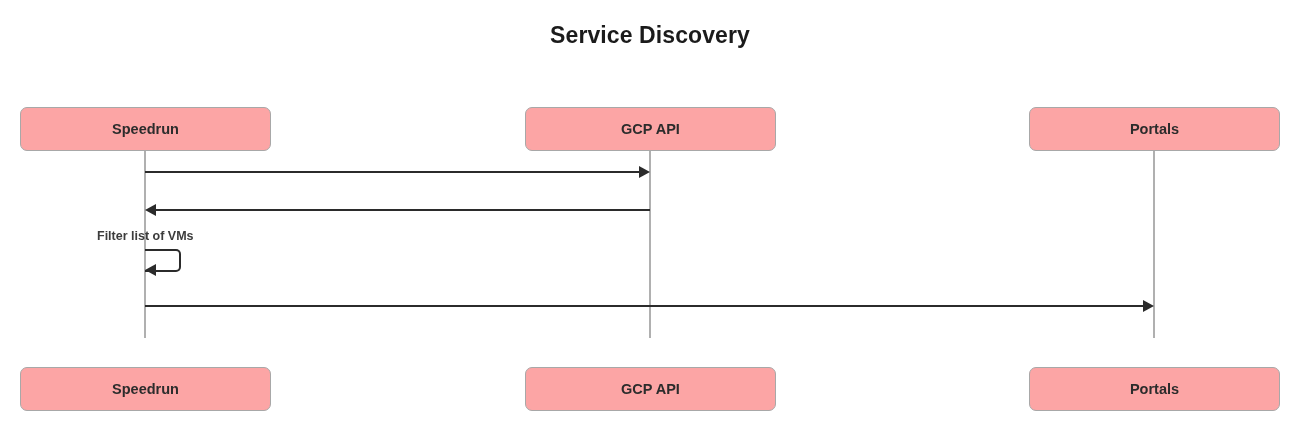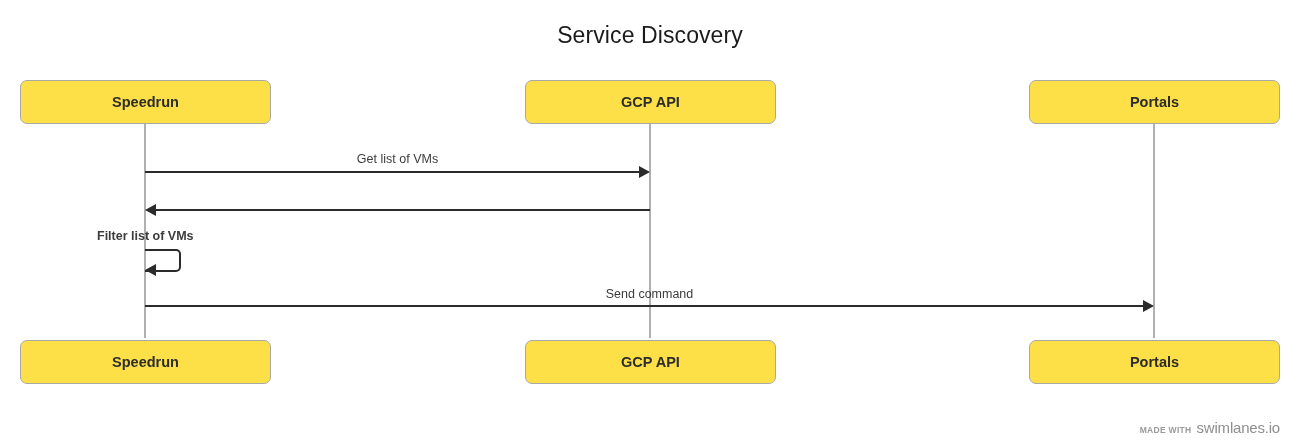--- a/index.html
+++ b/index.html
@@ -20,36 +20,37 @@
   }
 
   
   .diagram-title {
     position: absolute;
     left: 0;
     top: 22px;
     width: 1300px;
     text-align: center;
     font-size: 23px;
-    font-weight: normal;
+    font-weight: bold;
     color: #1b1b1b;
     letter-spacing: 0.1px;
   }
 
   
   .participant-box {
     position: absolute;
     box-sizing: border-box;
     height: 44px;
     border: 1.6px solid #a8a8a8;
     border-radius: 7px;
-    background: #fde047;
+    background: #fca5a5;
     display: flex;
     align-items: center;
     justify-content: center;
+    margin-top: 27px;
   }
   .participant-label {
     font-size: 14.5px;
     font-weight: bold;
     color: #2c2c2c;
     line-height: 1;
   }
 
   
   .lifeline {
@@ -136,45 +137,39 @@
   </div>
 
   <div class="participant-box" style="left:525px; top:80px; width:251px;">
     <span class="participant-label">GCP API</span>
   </div>
 
   <div class="participant-box" style="left:1029px; top:80px; width:251px;">
     <span class="participant-label">Portals</span>
   </div>
 
-  <div class="msg-label centered" style="left:145px; top:153px; width:505px;">Get list of VMs</div>
   <div class="msg-line" style="left:145px; top:171px; width:500px;"></div>
   <div class="msg-head right" style="left:639px; top:166px;"></div>
 
   <div class="msg-line" style="left:156px; top:209px; width:494px;"></div>
   <div class="msg-head left" style="left:145px; top:204px;"></div>
 
   <div class="msg-label" style="left:97px; top:230px;font-weight:bold;">Filter list of VMs</div>
   <div class="selfmsg-box" style="left:145px; top:249px; width:36px; height:23px;"></div>
   <div class="msg-head left" style="left:145px; top:264px;"></div>
 
-  <div class="msg-label centered" style="left:145px; top:288px; width:1009px;">Send command</div>
   <div class="msg-line" style="left:145px; top:305px; width:1004px;"></div>
   <div class="msg-head right" style="left:1143px; top:300px;"></div>
 
   <div class="participant-box" style="left:20px; top:340px; width:251px;">
     <span class="participant-label">Speedrun</span>
   </div>
 
   <div class="participant-box" style="left:525px; top:340px; width:251px;">
     <span class="participant-label">GCP API</span>
   </div>
 
   <div class="participant-box" style="left:1029px; top:340px; width:251px;">
     <span class="participant-label">Portals</span>
   </div>
 
-  <div class="watermark" style="right:20px; bottom:10px;">
-    <span class="watermark-made">MADE WITH</span>
-    <span class="watermark-brand">swimlanes.io</span>
-  </div>
 
 </div>
 
 </body></html>

